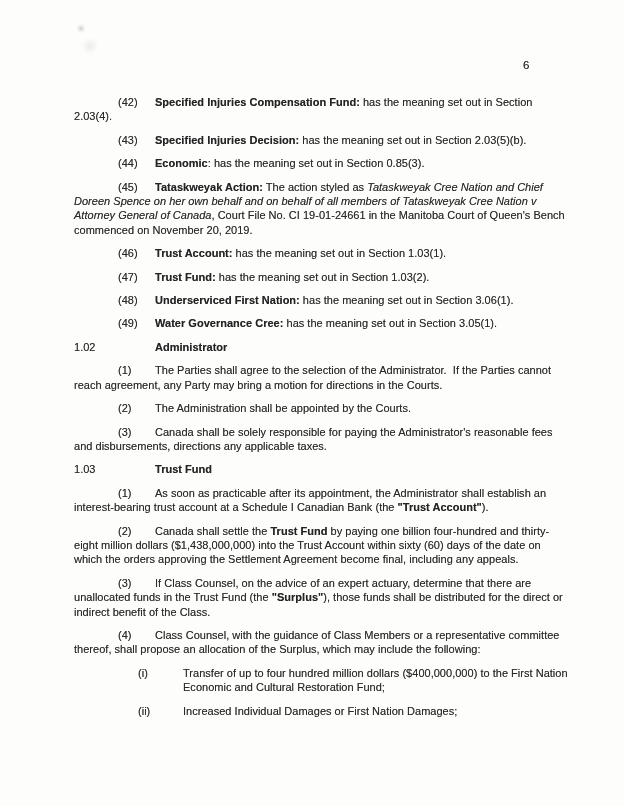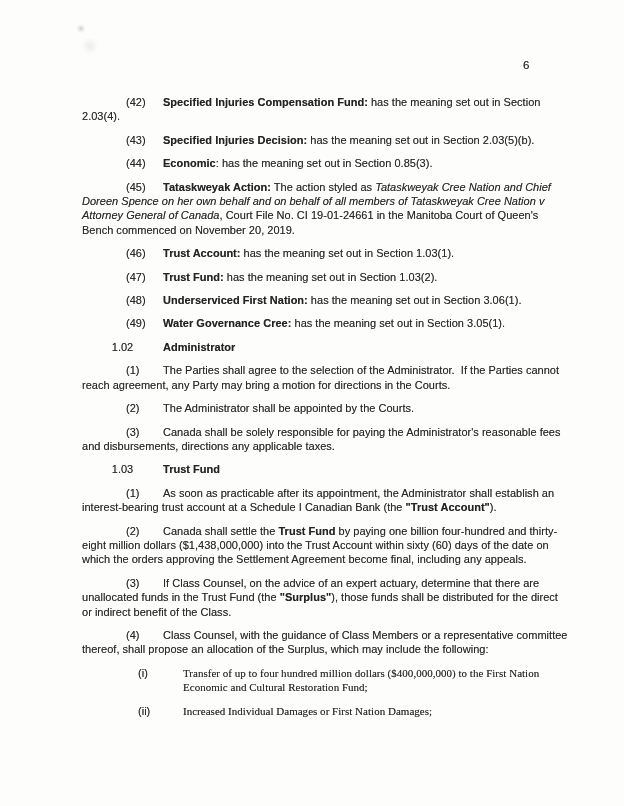--- a/index.html
+++ b/index.html
@@ -25,47 +25,46 @@
   }
   .content {
     position: absolute;
     top: 95px;
     left: 66px;
     width: 502px;
     font-size: 11px;
     line-height: 14.4px;
     letter-spacing: 0.02px;
   }
-  p { margin: 0 0 9px 16px; }
+  p { margin: 0 0 9px 8px; }
   .def, .bodypara {
     text-indent: 44px;
   }
   .pnum {
     display: inline-block;
     width: 37px;
     text-indent: 0;
   }
   b, .term { font-weight: bold; color: #242424; }
   i { font-style: italic; }
   .secheading { font-weight: bold; color: #242424; }
   .secnum {
     display: inline-block;
     width: 81px;
     font-weight: normal;
     color: #2a2a2a;
-    text-align: center;
   }
   .sub {
     display: flex;
     margin-left: 72px;
   }
   .subnum {
     flex: 0 0 45px;
   }
-  .subtext { flex: 1; font-family: Liberation Serif, serif; }
+  .subtext { flex: 1; }
   
   .smudge {
     position: absolute;
     border-radius: 50%;
     pointer-events: none;
   }
   .smudge-1 {
     top: 24px; left: 76px; width: 10px; height: 9px;
     background: radial-gradient(circle, rgba(120,120,120,0.35) 0%, rgba(160,160,160,0.12) 45%, rgba(255,255,255,0) 75%);
   }
@@ -99,21 +98,21 @@
     <p class="def"><span class="pnum">(47)</span><b>Trust Fund:</b><span> has the meaning set out in Section 1.03(2).</span></p>
 
     <p class="def"><span class="pnum">(48)</span><b>Underserviced First Nation:</b><span> has the meaning set out in Section 3.06(1).</span></p>
 
     <p class="def"><span class="pnum">(49)</span><b>Water Governance Cree:</b><span> has the meaning set out in Section 3.05(1).</span></p>
 
     <p class="secheading"><span class="secnum">1.02</span><span>Administrator</span></p>
 
     <p class="bodypara"><span class="pnum">(1)</span><span>The Parties shall agree to the selection of the Administrator.&nbsp; If the Parties cannot reach agreement, any Party may bring a motion for directions in the Courts.</span></p>
 
-    <p class="bodypara"><span class="pnum">(2)</span><span>The Administrator shall be appointed by the Courts.</span></p>
+    <p class="bodypara"><span class="pnum">(2)</span><span>The Administration shall be appointed by the Courts.</span></p>
 
     <p class="bodypara"><span class="pnum">(3)</span><span>Canada shall be solely responsible for paying the Administrator's reasonable fees and disbursements, directions any applicable taxes.</span></p>
 
     <p class="secheading"><span class="secnum">1.03</span><span>Trust Fund</span></p>
 
     <p class="bodypara"><span class="pnum">(1)</span><span>As soon as practicable after its appointment, the Administrator shall establish an interest-bearing trust account at a Schedule I Canadian Bank (the </span><b>"Trust Account"</b><span>).</span></p>
 
     <p class="bodypara"><span class="pnum">(2)</span><span>Canada shall settle the </span><b>Trust Fund</b><span> by paying one billion four-hundred and thirty-eight million dollars ($1,438,000,000) into the Trust Account within sixty (60) days of the date on which the orders approving the Settlement Agreement become final, including any appeals.</span></p>
 
     <p class="bodypara"><span class="pnum">(3)</span><span>If Class Counsel, on the advice of an expert actuary, determine that there are unallocated funds in the Trust Fund (the </span><b>"Surplus"</b><span>), those funds shall be distributed for the direct or indirect benefit of the Class.</span></p>

